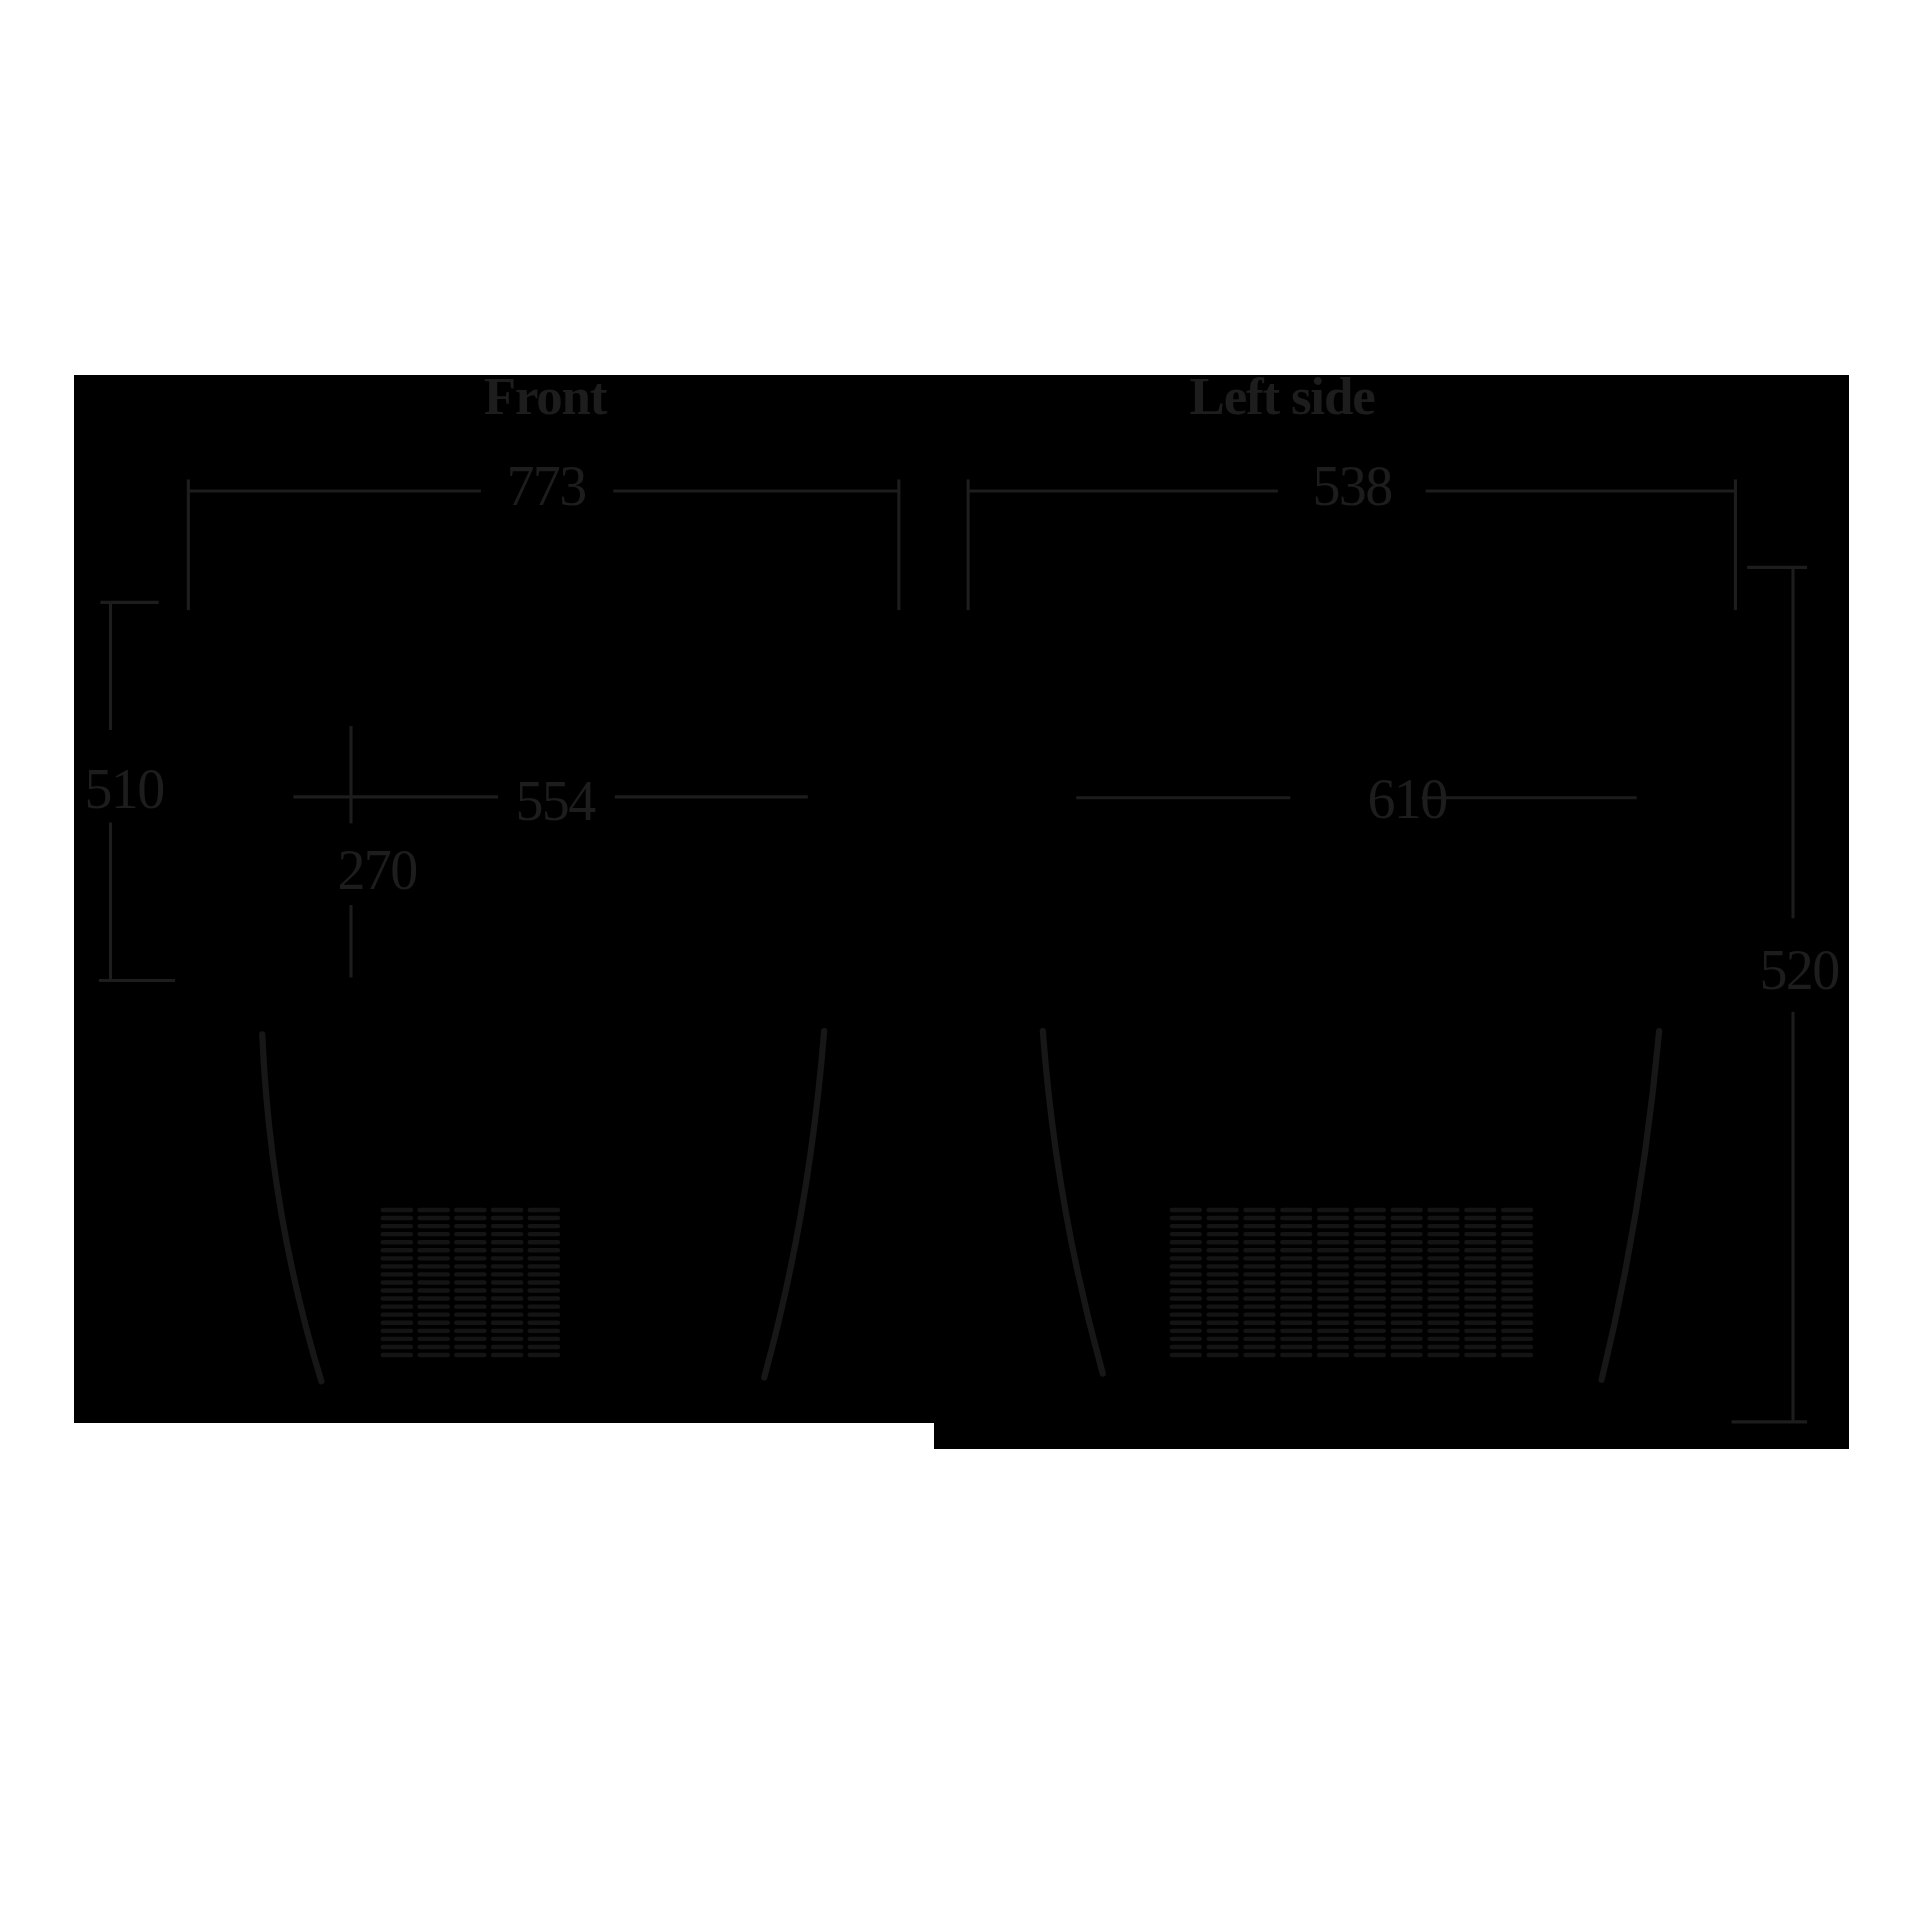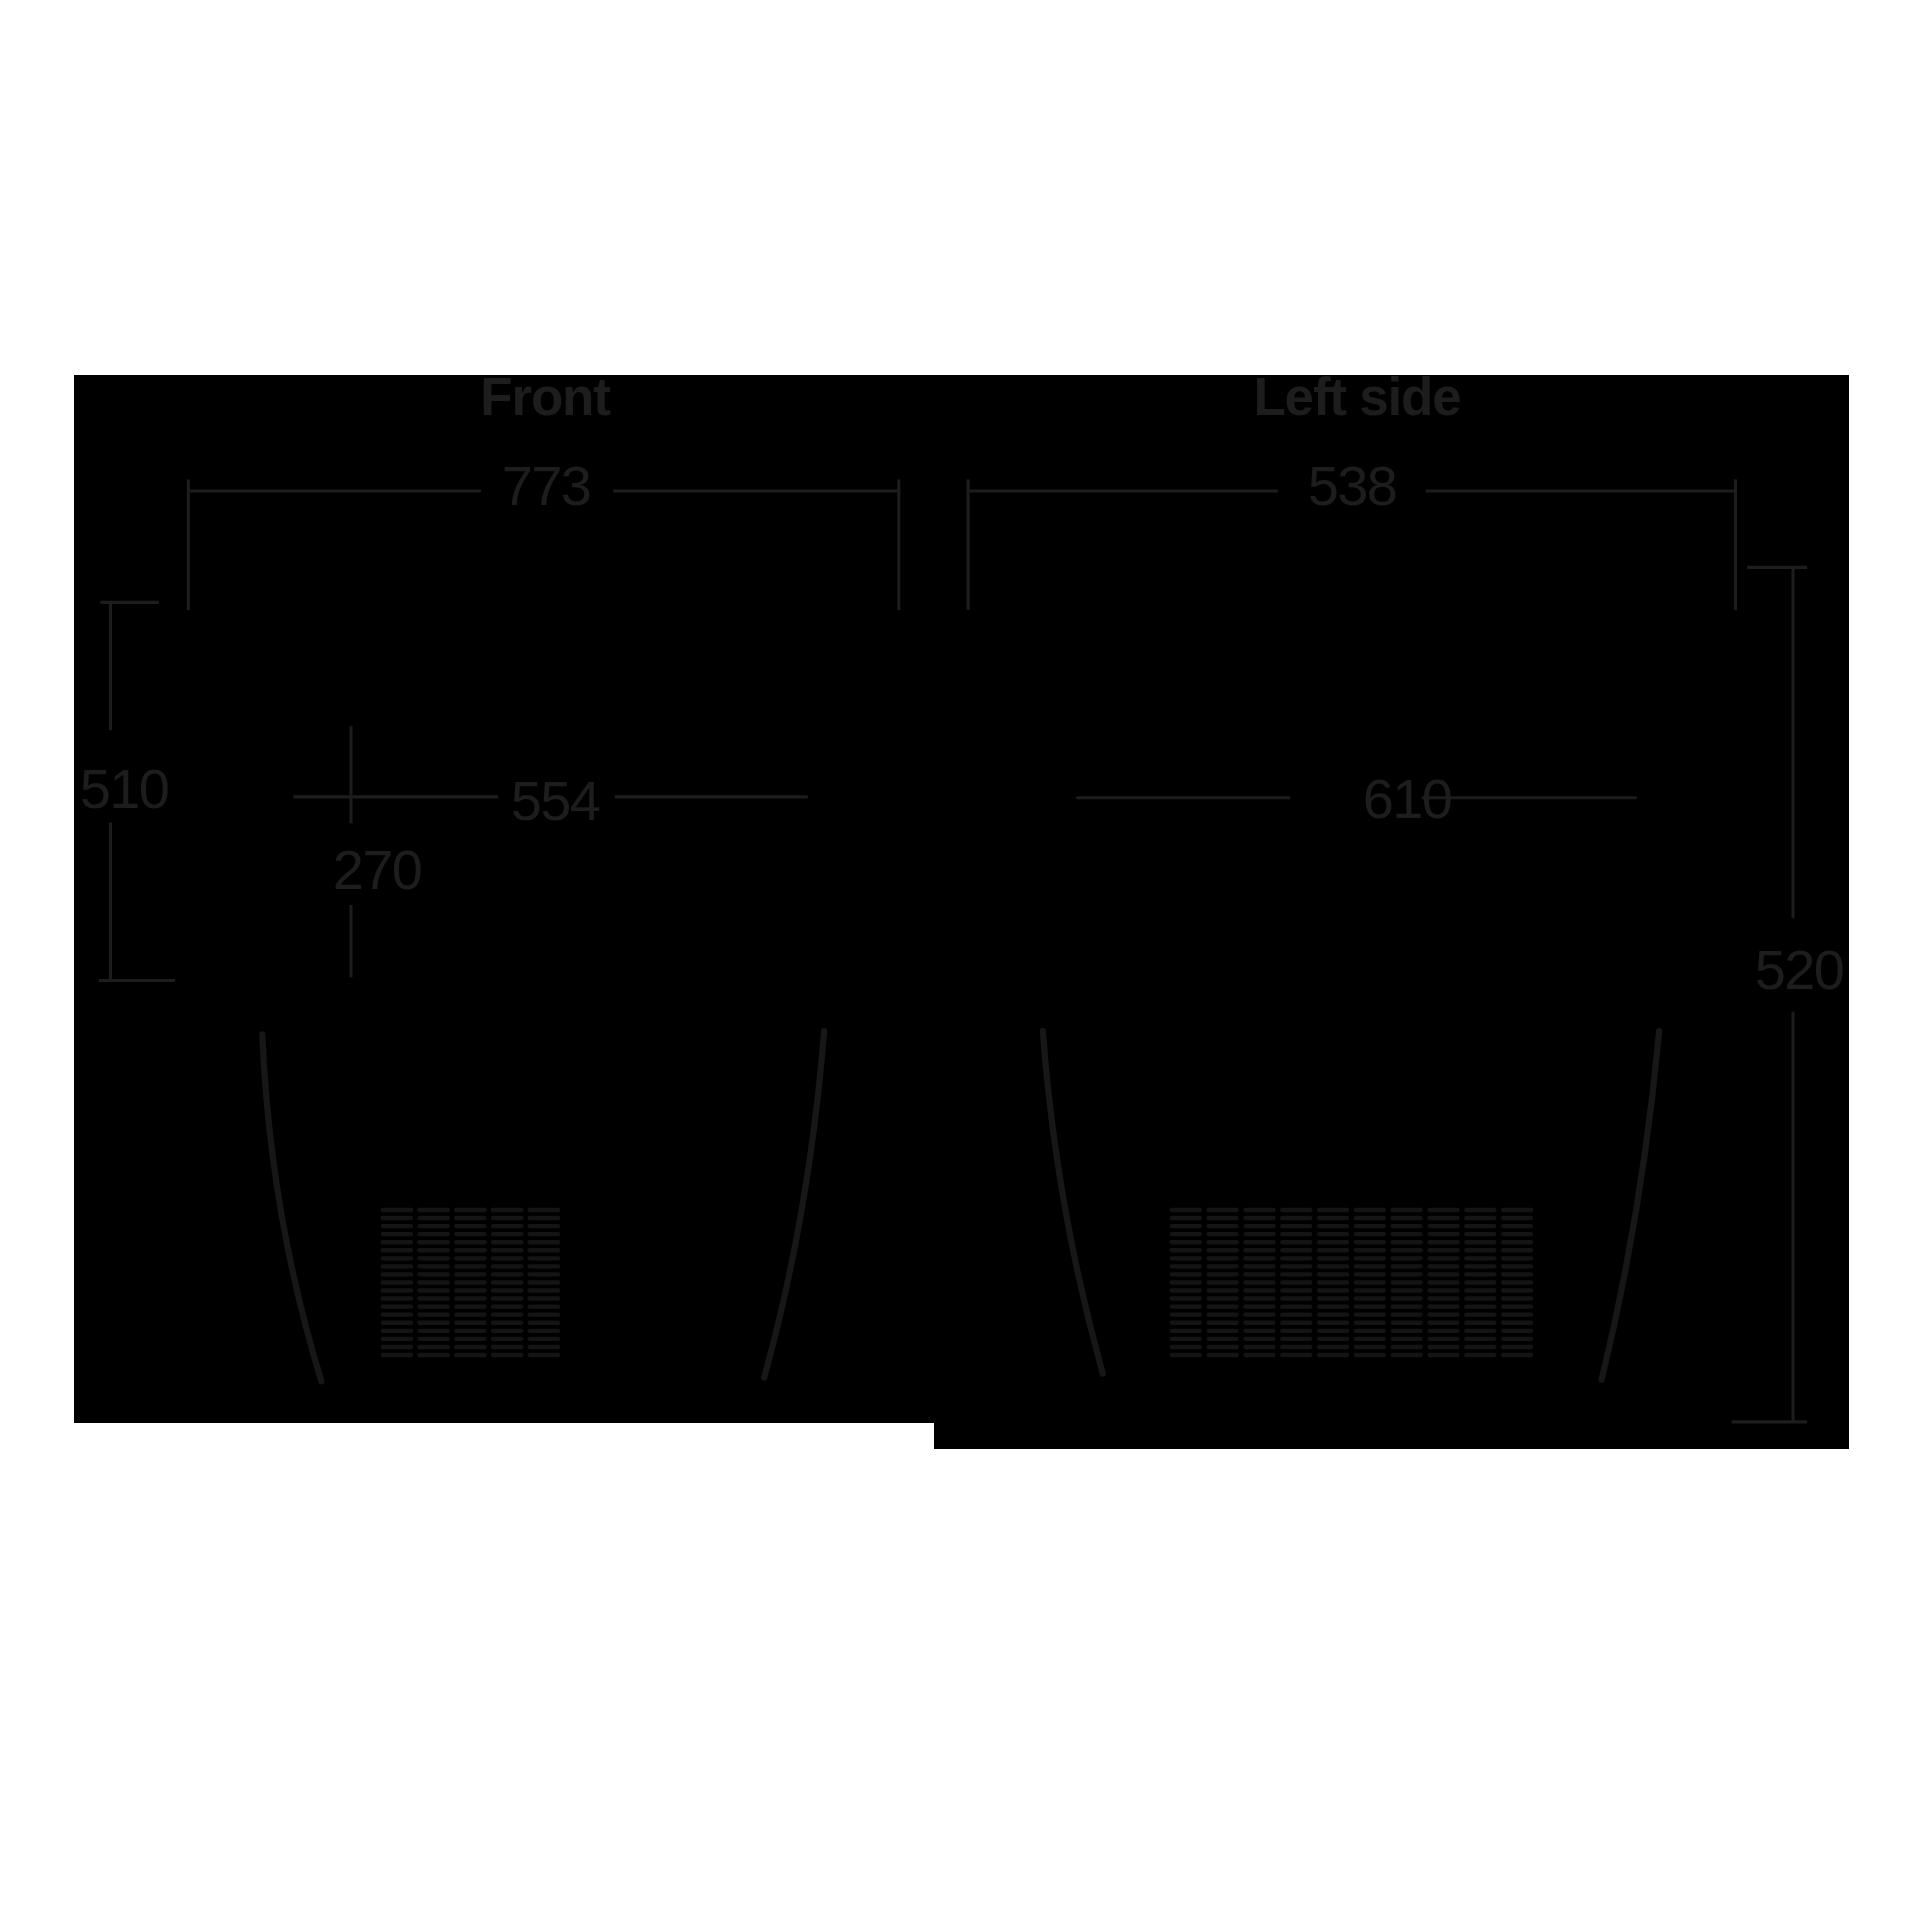--- a/index.html
+++ b/index.html
@@ -6,21 +6,21 @@
     margin: 0;
     padding: 0;
     background: #ffffff;
   }
   .canvas {
     position: relative;
     width: 1930px;
     height: 1720px;
     background: var(--page-bg, #ffffff);
     overflow: hidden;
-    font-family: Liberation Sans, sans-serif;
+    font-family: Liberation Serif, serif;
   }
   .panel {
     position: absolute;
     background: var(--panel-bg, #000000);
   }
   .panel-front {
     left: 74px;
     top: 375px;
     width: 860px;
     height: 1048px;
@@ -375,21 +375,21 @@
       <rect x="1692.2" y="1738.3" width="41.5" height="5.6" rx="2.8" fill="#141414"></rect>
       <rect x="1739.5" y="1738.3" width="41.5" height="5.6" rx="2.8" fill="#141414"></rect>
       <rect x="1786.8" y="1738.3" width="41.5" height="5.6" rx="2.8" fill="#141414"></rect>
       <rect x="1834.1" y="1738.3" width="41.5" height="5.6" rx="2.8" fill="#141414"></rect>
       <rect x="1881.4" y="1738.3" width="41.5" height="5.6" rx="2.8" fill="#141414"></rect>
       <rect x="1928.7" y="1738.3" width="41.5" height="5.6" rx="2.8" fill="#141414"></rect>
     </svg>
 
   <div class="label title" style="left:545px;  top:370px;">Front</div>
 
-  <div class="label title" style="left:1357px; top:370px;">Left side</div>
+  <div class="label title" style="left:1282px; top:370px;">Left side</div>
 
   <div class="label num" style="left:546px;  top:458px;">773</div>
 
   <div class="label num" style="left:1352px; top:458px;">538</div>
 
   <div class="label num" style="left:124px;  top:761px;">510</div>
 
   <div class="label num" style="left:555px;  top:773px;">554</div>
 
   <div class="label num" style="left:1407px; top:771px;">610</div>

